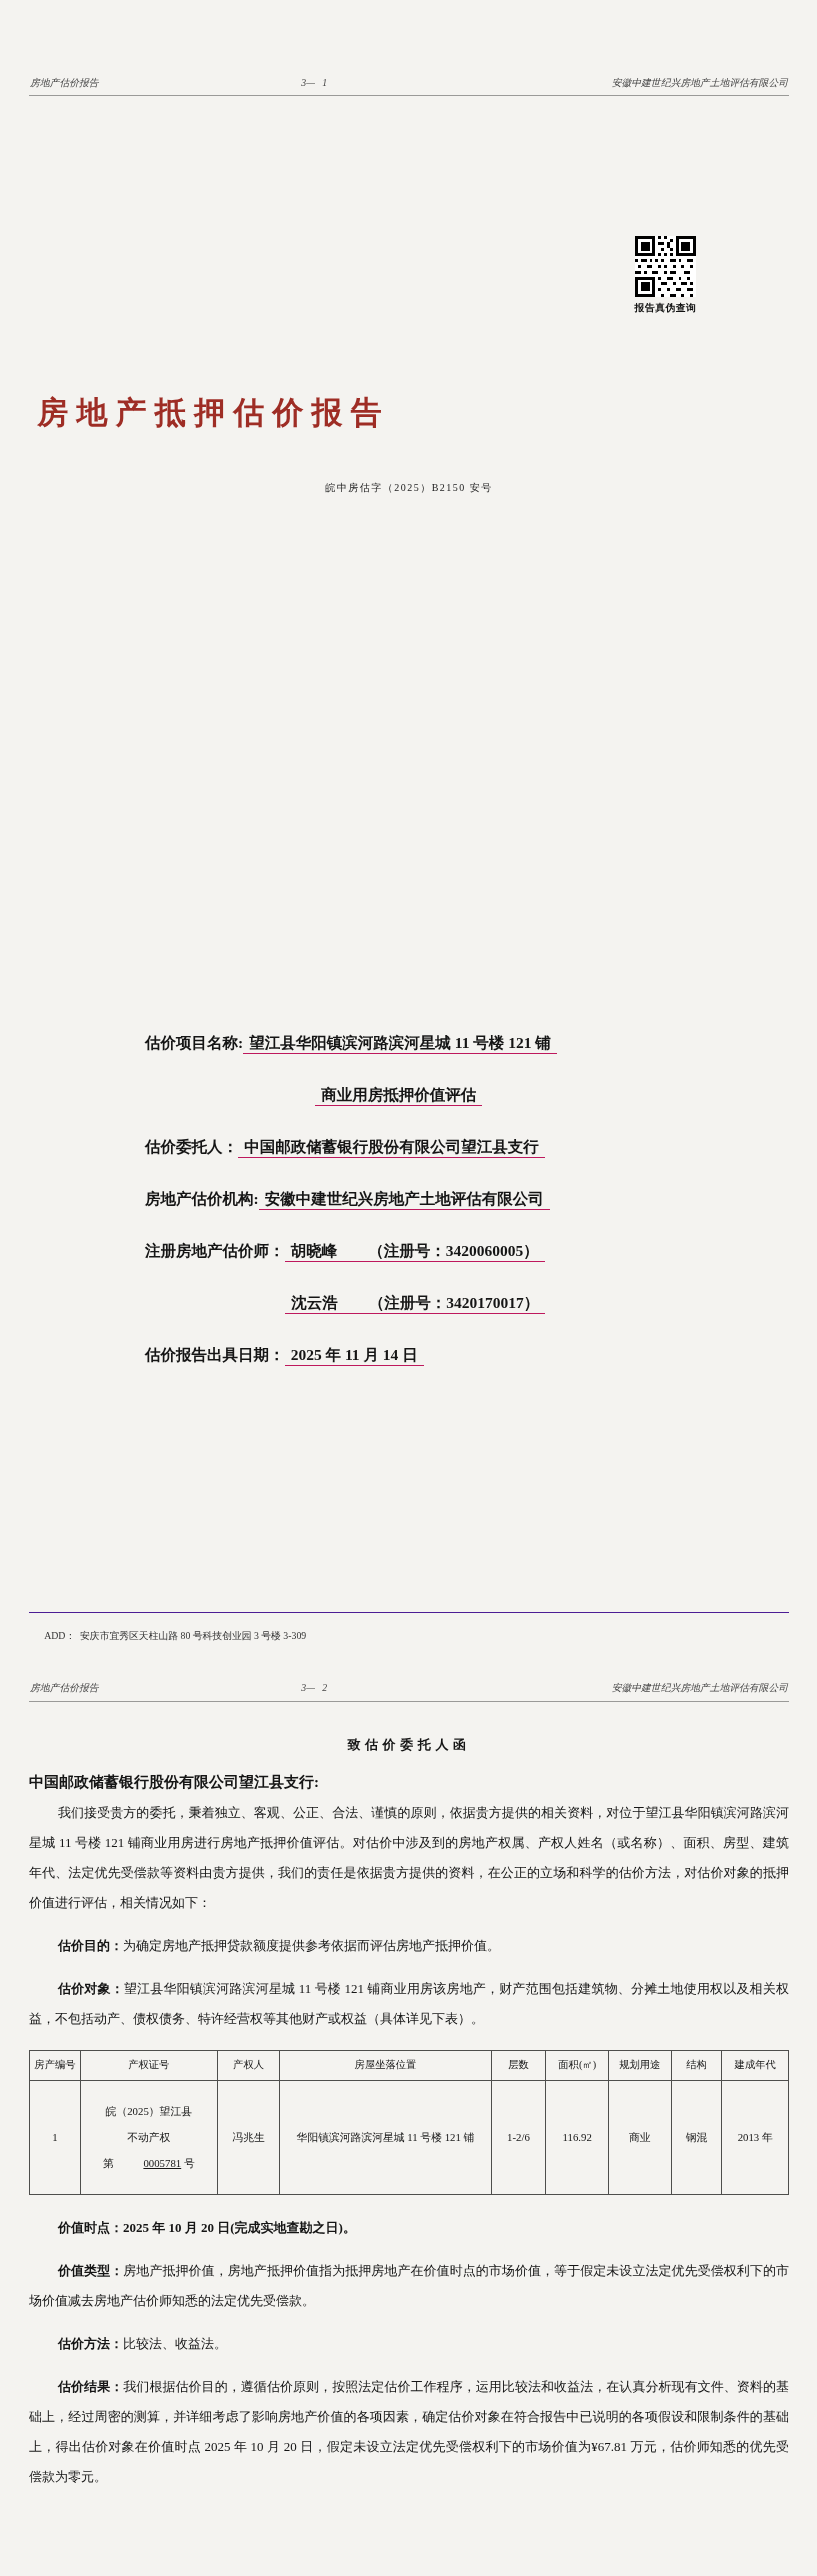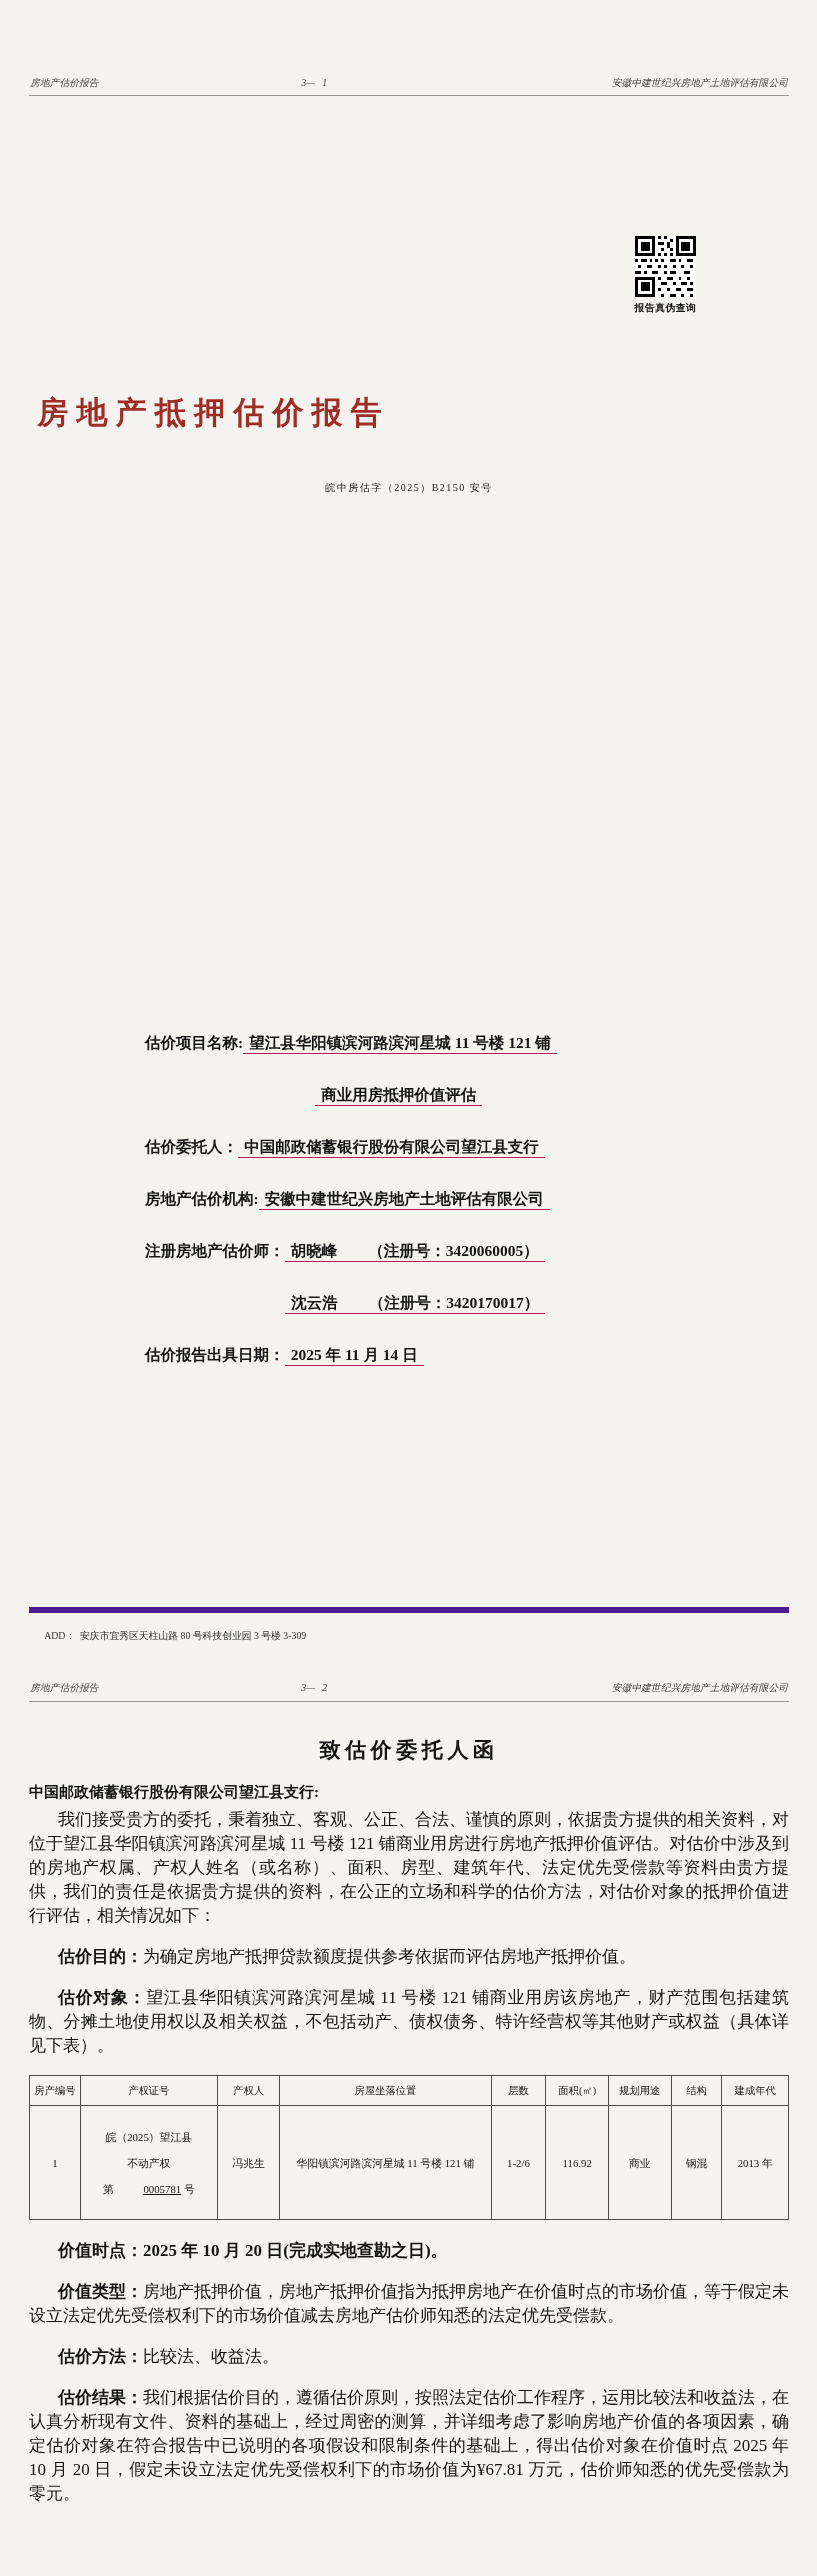--- a/index.html
+++ b/index.html
@@ -18,21 +18,21 @@
     padding:13.4px 1px 5.2px;border-bottom:1px solid #9a9a98;
     font-size:9.8px;color:#444;font-style:italic;
   }
   .p1 .page-header{padding-top:77px;}
   .ph-left{flex:1;text-align:left;}
   .ph-center{flex:1;text-align:center;white-space:pre;}
   .ph-right{flex:2;text-align:right;}
 
   .page-footer{
     position:absolute;left:29px;right:29px;bottom:0;
-    border-top:6px solid #4c1d95;
+    border-top:1px solid #4c1d95;
     padding:5.2px 1px 15.5px;font-size:9.8px;color:#333;white-space:pre;
   }
 
   
   .qr-block{position:absolute;top:236px;right:121px;width:63px;text-align:center;}
   .qr-caption{margin-top:3.1px;font-size:9.8px;font-weight:bold;letter-spacing:0.5px;color:#111;}
 
   .cover-title{
     margin:296px 0 0;
     font-size:31px;font-weight:bold;letter-spacing:8.2px;padding-left:8.2px;
@@ -40,23 +40,23 @@
   }
   .cover-docno{margin-top:47px;text-align:center;font-size:10px;letter-spacing:1.5px;color:#222;}
 
   .cover-fields{margin-top:536px;margin-left:116px;font-size:15.5px;font-weight:bold;}
   .cf-row{margin-bottom:28px;line-height:24px;}
   .cf-u{border-bottom:1px solid #be185d;padding:0 6.2px 2.1px;}
   .cf-center{margin-left:170px;}
   .cf-indent{margin-left:140px;}
 
   
-  .letter-title{margin-top:34px;text-align:center;font-size:21px;font-weight:bold;letter-spacing:4.6px;}
+  .letter-title{margin-top:34px;text-align:center;font-size:13px;font-weight:bold;letter-spacing:4.6px;}
   .salutation{margin-top:19.6px;font-size:15px;font-weight:bold;}
-  .para{font-size:17px;line-height:24px;text-align:justify;margin-top:6.2px;}
+  .para{font-size:13px;line-height:30px;text-align:justify;margin-top:6.2px;}
   .indent{text-indent:29px;}
   .b{font-weight:bold;}
 
   table{width:100%;border-collapse:collapse;table-layout:fixed;border-radius:7px;}
   th,td{border:1px solid #4e4e4c;text-align:center;vertical-align:middle;font-weight:normal;}
   .t2{margin-top:15.5px;}
   .t2 th{font-size:10.3px;line-height:14.4px;padding:7.2px 2.1px;}
   .t2 td{font-size:10.8px;line-height:26px;padding:17.5px 2.1px;}
   .cert-no{font-weight:normal;text-decoration:underline;padding-left:27px;}
 </style>

